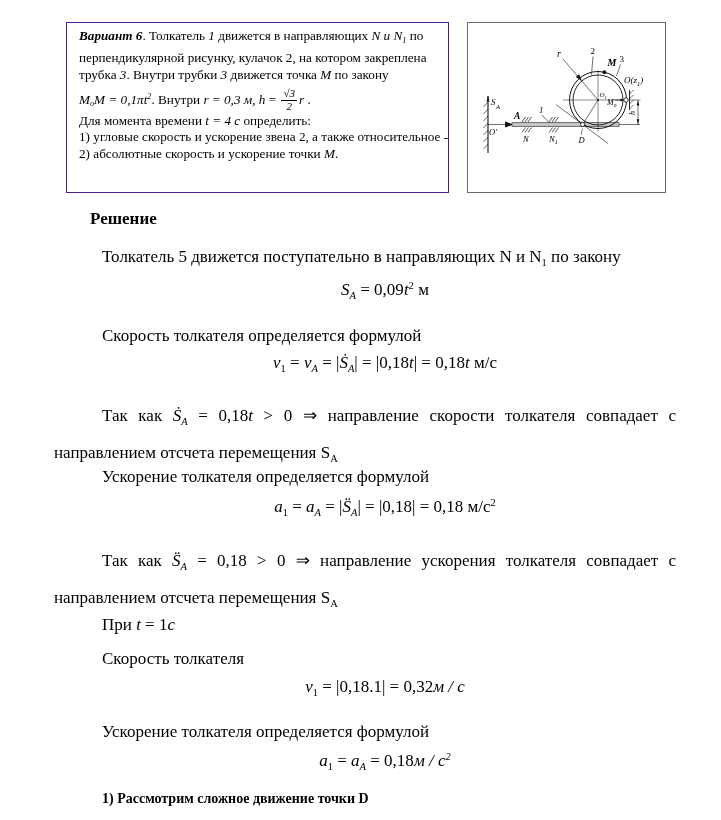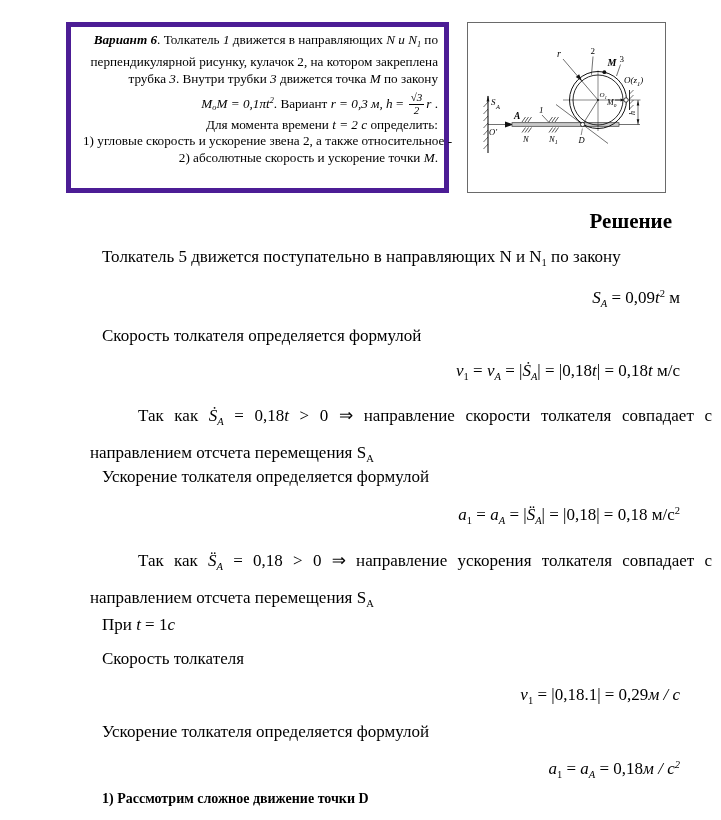--- a/index.html
+++ b/index.html
@@ -13,56 +13,56 @@
   .sup{font-size:0.62em;vertical-align:0.55em;}
   .i.sub{font-style:italic;}
   .i.sup{font-style:italic;}
   .frac{display:inline-flex;flex-direction:column;align-items:center;
         vertical-align:middle;margin:0 2px;font-style:italic;line-height:1.05;font-size:11px;}
   .frac .num{border-bottom:0.9px solid #000;padding:0 2px;}
   .frac .den{padding:0 2px;}
 
   .problem-box{
     position:absolute;left:66px;top:22px;width:383px;height:171px;
-    border:5px solid #4c1d95;box-sizing:border-box;
-    padding:4px 6px 0 12px;font-size:13.2px;text-align:right;
+    border:1px solid #4c1d95;box-sizing:border-box;
+    padding:4px 6px 0 12px;font-size:13.2px;
   }
   .p-line{white-space:nowrap;line-height:17px;}
   .p-line.tail{line-height:16.4px;}
   .p-formula{white-space:nowrap;height:30px;line-height:28px;}
 
   .figure-box{
     position:absolute;left:467px;top:22px;width:199px;height:171px;
     border:1px solid #6a6a6a;box-sizing:border-box;background:#fff;
   }
   .figure-box svg{display:block;}
   svg text{font-family:"Liberation Serif", serif;}
 
   .sol-heading{
-    position:absolute;left:82px;top:209px;width:590px;text-align:right;
-    font-weight:bold;font-size:21px;
+    position:absolute;left:90px;top:209px;width:590px;text-align:left;
+    font-weight:bold;font-size:17px;
   }
   .para{position:absolute;left:54px;width:622px;font-size:17px;line-height:31px;}
   .indent{text-indent:48px;}
-  .justify{text-align:justify;margin-left:36px;}
-  .formula{position:absolute;left:90px;width:590px;text-align:right;font-size:17px;margin-top:8px;}
+  .justify{text-align:justify;}
+  .formula{position:absolute;left:90px;width:590px;text-align:center;font-size:17px;}
   .h2{position:absolute;left:54px;width:622px;font-size:14px;font-weight:bold;text-indent:48px;}
 </style>
 </head>
 <body>
 
 <div class="problem-box">
   <div class="p-line"><span class="bi">Вариант 6</span><span>. Толкатель </span><span class="i">1</span><span> движется в направляющих </span><span class="i">N и N</span><span class="i sub">1</span><span> по</span></div>
   <div class="p-line"><span>перпендикулярной рисунку, кулачок 2, на котором закреплена</span></div>
   <div class="p-line"><span>трубка </span><span class="i">3</span><span>. Внутри трубки </span><span class="i">3</span><span> движется точка </span><span class="i">M</span><span> по закону</span></div>
-  <div class="p-formula"><span class="i">M</span><span class="i sub">o</span><span class="i">M</span><span class="i"> =  0,1π</span><span class="i">t</span><span class="i sup">2</span><span>. Вариант </span><span class="i">r</span><span class="i"> = 0,3 м,  </span><span class="i">h</span><span> = </span><span class="frac">
+  <div class="p-formula"><span class="i">M</span><span class="i sub">o</span><span class="i">M</span><span class="i"> =  0,1π</span><span class="i">t</span><span class="i sup">2</span><span>. Внутри </span><span class="i">r</span><span class="i"> = 0,3 м,  </span><span class="i">h</span><span> = </span><span class="frac">
         <span class="num">√3</span>
         <span class="den">2</span>
       </span><span class="i">r</span><span> .</span></div>
-  <div class="p-line tail"><span>Для момента времени </span><span class="i">t</span><span class="i"> = 2 с</span><span> определить:</span></div>
+  <div class="p-line tail"><span>Для момента времени </span><span class="i">t</span><span class="i"> = 4 с</span><span> определить:</span></div>
   <div class="p-line tail"><span>1) угловые скорость и ускорение звена 2, а также относительное -</span></div>
   <div class="p-line tail"><span>2) абсолютные скорость и ускорение точки </span><span class="i">M</span><span>.</span></div>
 </div>
 
 <div class="figure-box">
   <svg width="197" height="169" viewBox="0 0 197 169">
     <g stroke="#111" fill="none">
 
       <line x1="20" y1="73" x2="20" y2="130" stroke-width="1.1"></line>
       <g stroke-width="0.6">
@@ -160,16 +160,16 @@
 <div class="para indent" style="top:241px"><span>Толкатель 5 движется поступательно в направляющих N и N</span><span class="sub">1</span><span> по закону</span></div>
 <div class="formula" style="top:280px"><span class="i">S</span><span class="i sub">A</span><span> = 0,09</span><span class="i">t</span><span class="sup">2</span><span> м</span></div>
 <div class="para indent" style="top:320px"><span>Скорость толкателя определяется формулой</span></div>
 <div class="formula" style="top:353px"><span class="i">v</span><span class="sub">1</span><span> = </span><span class="i">v</span><span class="i sub">A</span><span> = </span><span>|</span><span class="i">Ṡ</span><span class="i sub">A</span><span>| = |0,18</span><span class="i">t</span><span>| = 0,18</span><span class="i">t</span><span> м/с</span></div>
 <div class="para indent justify" style="top:400px"><span>Так как  </span><span class="i">Ṡ</span><span class="i sub">A</span><span> = 0,18</span><span class="i">t</span><span> &gt; 0 ⇒ направление скорости толкателя совпадает с направлением отсчета перемещения S</span><span class="sub">A</span></div>
 <div class="para indent" style="top:461px"><span>Ускорение толкателя определяется формулой</span></div>
 <div class="formula" style="top:497px"><span class="i">a</span><span class="sub">1</span><span> = </span><span class="i">a</span><span class="i sub">A</span><span> = |</span><span class="i">S̈</span><span class="i sub">A</span><span>| = |0,18| = 0,18  м/с</span><span class="sup">2</span></div>
 <div class="para indent justify" style="top:545px"><span>Так как  </span><span class="i">S̈</span><span class="i sub">A</span><span> = 0,18 &gt; 0 ⇒ направление ускорения толкателя совпадает с направлением отсчета перемещения S</span><span class="sub">A</span></div>
 <div class="para indent" style="top:609px"><span>При </span><span class="i">t</span><span> = 1</span><span class="i">c</span></div>
 <div class="para indent" style="top:643px"><span>Скорость толкателя</span></div>
-<div class="formula" style="top:677px"><span class="i">v</span><span class="sub">1</span><span> = |0,18.1| = 0,29</span><span class="i">м / с</span></div>
+<div class="formula" style="top:677px"><span class="i">v</span><span class="sub">1</span><span> = |0,18.1| = 0,32</span><span class="i">м / с</span></div>
 <div class="para indent" style="top:716px"><span>Ускорение толкателя определяется формулой</span></div>
 <div class="formula" style="top:751px"><span class="i">a</span><span class="sub">1</span><span> = </span><span class="i">a</span><span class="i sub">A</span><span> = 0,18</span><span class="i">м / с</span><span class="i sup">2</span></div>
 <div class="h2" style="top:791px">1) Рассмотрим сложное движение точки D</div>
 
 </body></html>

